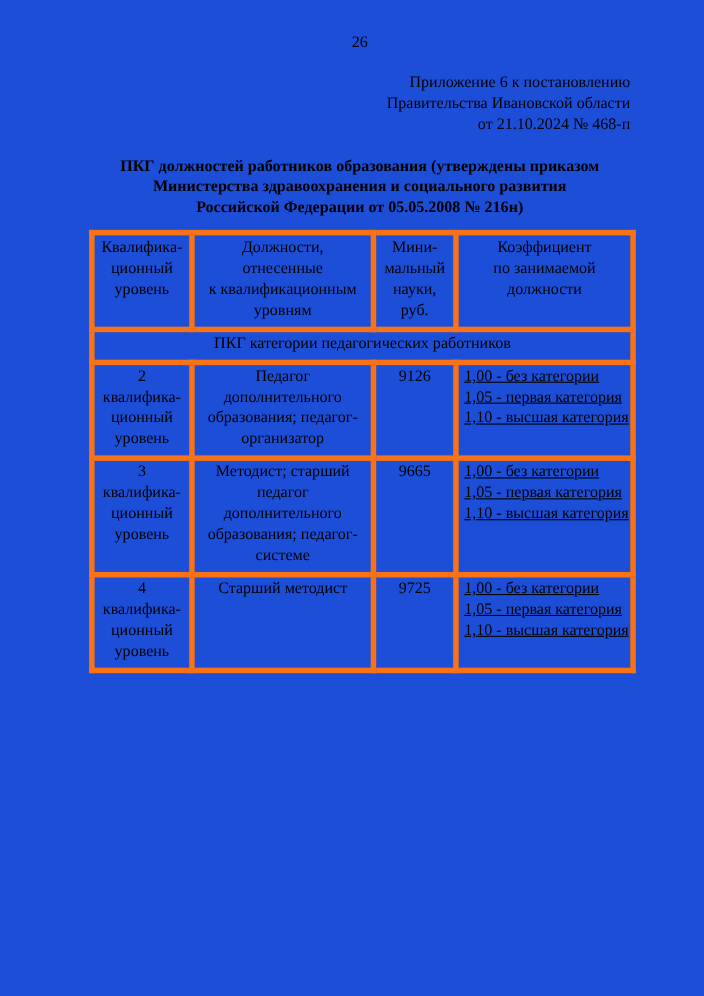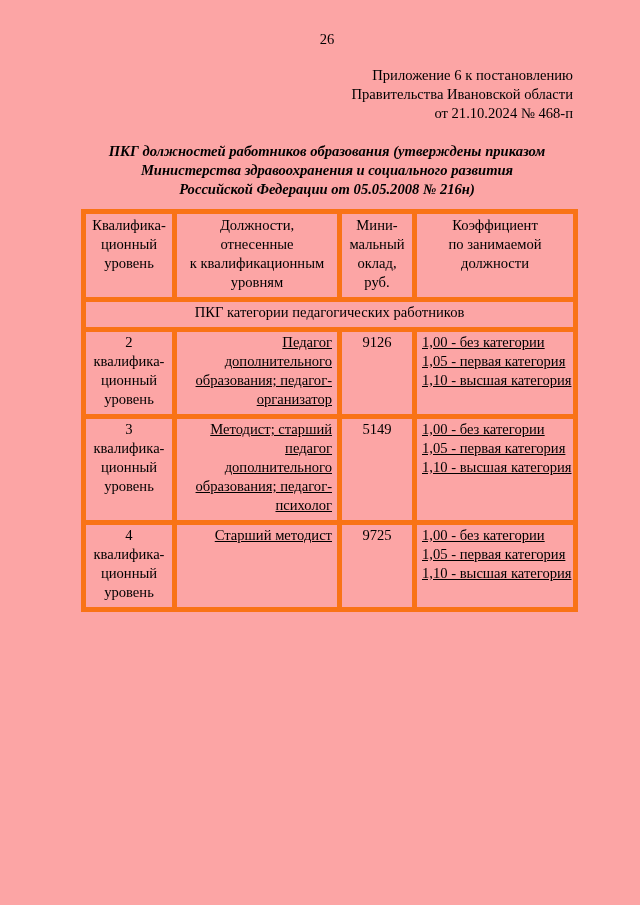--- a/index.html
+++ b/index.html
@@ -13,37 +13,36 @@
     font-family: "Liberation Serif", "DejaVu Serif", serif;
     font-size: 14.6px;
     line-height: 19px;
     color: #000000;
   }
   .page {
     box-sizing: border-box;
     width: 640px;
     height: 905px;
     padding: 30px 67px 20px 81px;
-    background: #fca5a5;
+    background: #1d4ed8;
     overflow: hidden;
   }
   .pre { white-space: pre-line; }
   .page-number {
     text-align: center;
     margin-bottom: 17px;
   }
   .right-block {
     text-align: right;
     margin-bottom: 19px;
   }
   .doc-title {
     text-align: center;
     font-weight: bold;
     margin: 19px 0 10px 0;
-    font-style: italic;
   }
   table.pkg-table {
     width: 100%;
     border-collapse: collapse;
     table-layout: fixed;
     font-size: 14.6px;
     line-height: 19px;
   }
   table.pkg-table col.c1 { width: 91px; }
   table.pkg-table col.c2 { width: 165px; }
@@ -62,23 +61,22 @@
   }
   td.section {
     text-align: center;
     padding: 0 0 2px 0;
   }
   td.level {
     text-align: center;
     white-space: pre-line;
   }
   td.positions {
-    text-align: right;
+    text-align: center;
     white-space: pre-line;
-    text-decoration: underline;
   }
   td.salary {
     text-align: center;
   }
   td.coef {
     text-align: left;
     white-space: pre;
     padding-left: 5px;
     padding-right: 2px;
     text-decoration: underline;
@@ -111,21 +109,21 @@
       <tr>
         <th class="pre">Квалифика-
 ционный
 уровень</th>
         <th class="pre">Должности,
 отнесенные
 к квалификационным
 уровням</th>
         <th class="pre">Мини-
 мальный
-оклад,
+науки,
 руб.</th>
         <th class="pre">Коэффициент
 по занимаемой
 должности</th>
       </tr>
     </thead>
     <tbody>
       <tr>
         <td class="section" colspan="4">ПКГ категории педагогических работников</td>
       </tr>
@@ -147,22 +145,22 @@
 
       <tr>
         <td class="level">3
 квалифика-
 ционный
 уровень</td>
         <td class="positions">Методист; старший
 педагог
 дополнительного
 образования; педагог-
-психолог</td>
-        <td class="salary">5149</td>
+системе</td>
+        <td class="salary">9665</td>
         <td class="coef">1,00 - без категории
 1,05 - первая категория
 1,10 - высшая категория</td>
       </tr>
 
       <tr>
         <td class="level">4
 квалифика-
 ционный
 уровень</td>

